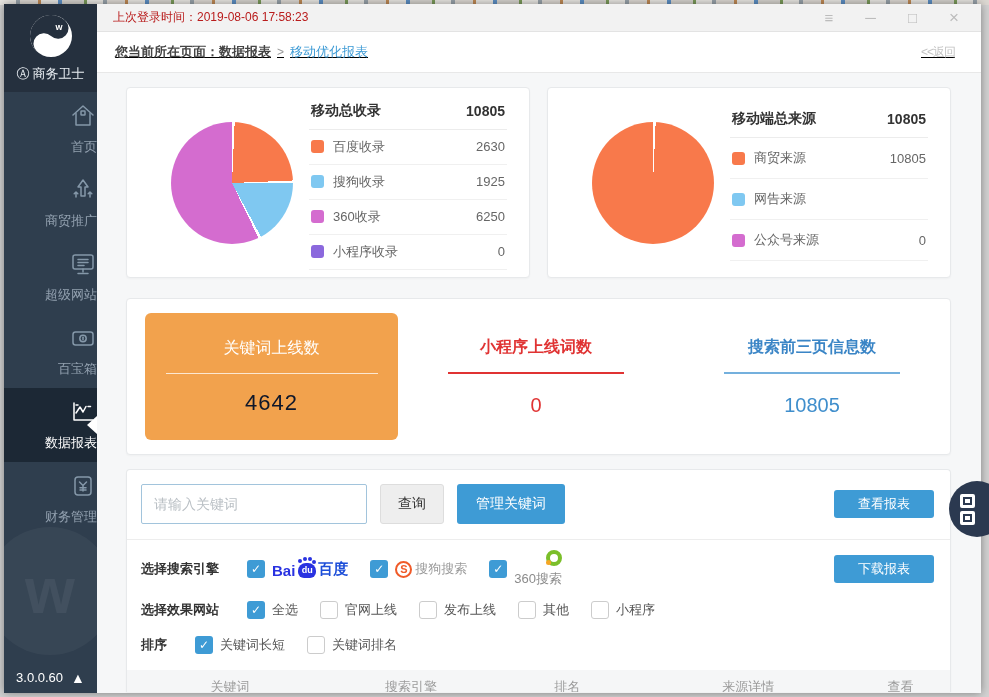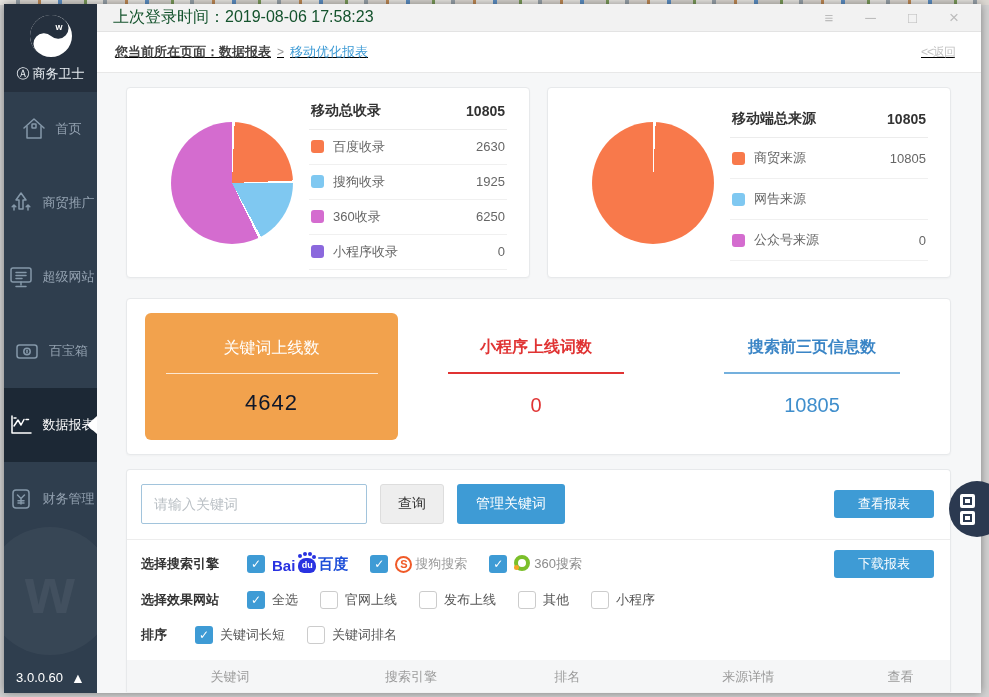--- a/index.html
+++ b/index.html
@@ -10,36 +10,36 @@
     background:repeating-linear-gradient(90deg,#e9e7e3 0 16px,#98a2aa 16px 20px,#ddd9d3 20px 38px,#c08a55 38px 41px,#e9e7e3 41px 58px,#5d8fc4 58px 62px,#d7d4cf 62px 84px,#7a9a5a 84px 87px); }
 
   .app-window { position:absolute; left:4px; top:4px; width:977px; height:689px; background:#fff;
     box-shadow:0 0 9px rgba(0,0,0,.4); display:flex; }
 
   
   .sidebar { width:93px; background:#2f3e4e; color:#93a1b0; flex:none; position:relative; overflow:hidden; display:flex; flex-direction:column; }
   .brand-block { height:88px; background:#25303e; display:flex; flex-direction:column; align-items:center; justify-content:center; gap:6px; flex:none; }
   .brand-row { color:#e8edf2; font-size:13px; display:flex; align-items:center; gap:3px; }
   .brand-badge { font-size:13px; }
-  .side-item { height:74px; display:flex; flex-direction:row; align-items:center; justify-content:center; gap:8px; font-size:13px; cursor:pointer; position:relative; flex:none; }
+  .side-item { height:74px; display:flex; flex-direction:column; align-items:flex-end; justify-content:center; gap:8px; font-size:13px; cursor:pointer; position:relative; flex:none; }
   .side-item svg { width:28px; height:28px; stroke:#8598a9; fill:none; stroke-width:1.5; stroke-linecap:round; stroke-linejoin:round; }
   .side-item.active { background:#1c2835; color:#fff; }
   .side-item.active svg { stroke:#fff; }
   .side-item.active::after { content:""; position:absolute; right:0; top:50%; margin-top:-9px;
     border-top:9px solid transparent; border-bottom:9px solid transparent; border-right:10px solid #ffffff; }
   .watermark { position:absolute; left:-18px; bottom:38px; width:128px; height:128px; border-radius:50%;
     background:rgba(255,255,255,.045); display:flex; align-items:center; justify-content:center;
     font-size:64px; font-weight:bold; color:rgba(255,255,255,.06); }
   .version-row { position:absolute; bottom:8px; left:0; width:100%; display:flex; align-items:center; justify-content:center; gap:8px; color:#fff; font-size:13px; }
   .up-arrow { color:#fff; font-size:14px; line-height:1; }
 
   
   .main { flex:1; display:flex; flex-direction:column; min-width:0; background:#f6f7f8; }
   .topbar { height:28px; background:#f2f2f2; border-bottom:1px solid #e3e3e3; display:flex; align-items:center; padding:0 16px; flex:none; }
-  .last-login { color:#14532d; font-size:16px; }
+  .last-login { color:#b91c1c; font-size:12px; }
   .win-controls { margin-left:auto; display:flex; align-items:center; gap:32px; color:#bcbcbc; font-size:15px; padding-right:6px; }
   .win-controls span { cursor:pointer; line-height:1; }
 
   .breadcrumb-bar { height:41px; background:#fff; border-bottom:1px solid #e8e8e8; display:flex; align-items:center; padding:0 26px 0 18px; flex:none;text-decoration:underline; }
   .crumb-prefix { color:#454545; font-size:13px; font-weight:bold; }
   .crumb-sep { color:#999; font-size:12px; margin:0 6px; }
   .crumb-current { color:#3e9bd5; font-size:13px; cursor:pointer; }
   .back-link { margin-left:auto; color:#c3c3c3; font-size:12px; cursor:pointer; letter-spacing:-1px; }
 
   .content { flex:1; padding:14px 30px 0 29px; overflow:hidden; }
@@ -101,21 +101,21 @@
   .bai-txt { color:#2932e1; font-weight:bold; font-size:15px; }
   .paw { position:relative; width:18px; height:15px; background:#2932e1; border-radius:8px 8px 6px 6px;
     color:#fff; font-size:9px; font-weight:bold; text-align:center; line-height:15px; margin:0 1px 1px 2px; }
   .paw::before { content:""; position:absolute; top:-4px; left:0px; width:4px; height:4px; border-radius:50%; background:#2932e1;
     box-shadow:5px -2px 0 #2932e1, 10px -2px 0 #2932e1, 14px 1px 0 #2932e1; }
   .baidu-cn { color:#1d4ed8; font-weight:bold; font-size:15px; }
   .logo-sogou { display:flex; align-items:center; gap:3px; }
   .sogou-badge { width:17px; height:17px; border:2px solid #f05a28; border-radius:50%; color:#f05a28;
     font-size:11px; font-weight:bold; display:flex; align-items:center; justify-content:center; }
   .sogou-txt { color:#9a9a9a; font-size:13px; }
-  .logo-360 { display:flex; align-items:flex-start; gap:4px; }
+  .logo-360 { display:flex; align-items:flex-end; gap:4px;flex-direction:column; }
   .ring-360 { position:relative; width:16px; height:16px; border:4px solid #7bbf2a; border-radius:50%; }
   .ring-360::after { content:""; position:absolute; left:-4px; bottom:-3px; width:5px; height:5px; border-radius:50%; background:#f5a623; }
   .txt-360 { color:#8b8b8b; font-size:13px; }
 
   
   .table-head { margin:12px 0 0 0; height:34px; background:#f5f6f7; display:flex; align-items:center; }
   .th { text-align:center; color:#9b9b9b; font-size:13px; }
   .th:nth-child(1){width:25%;} .th:nth-child(2){width:19%;} .th:nth-child(3){width:19%;}
   .th:nth-child(4){width:25%;font-family:Liberation Mono, monospace;} .th:nth-child(5){width:12%;}
 

